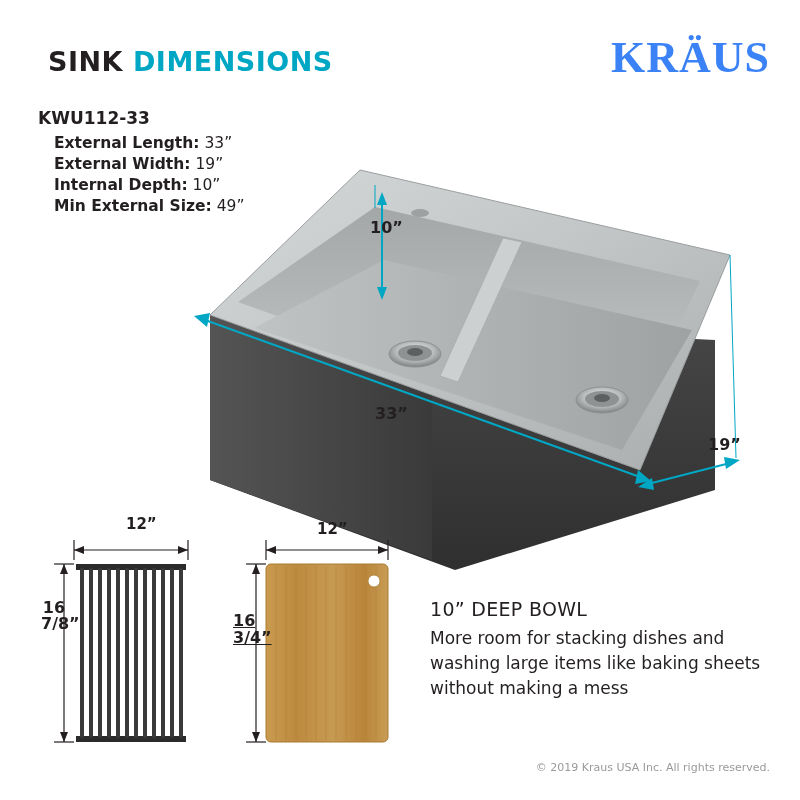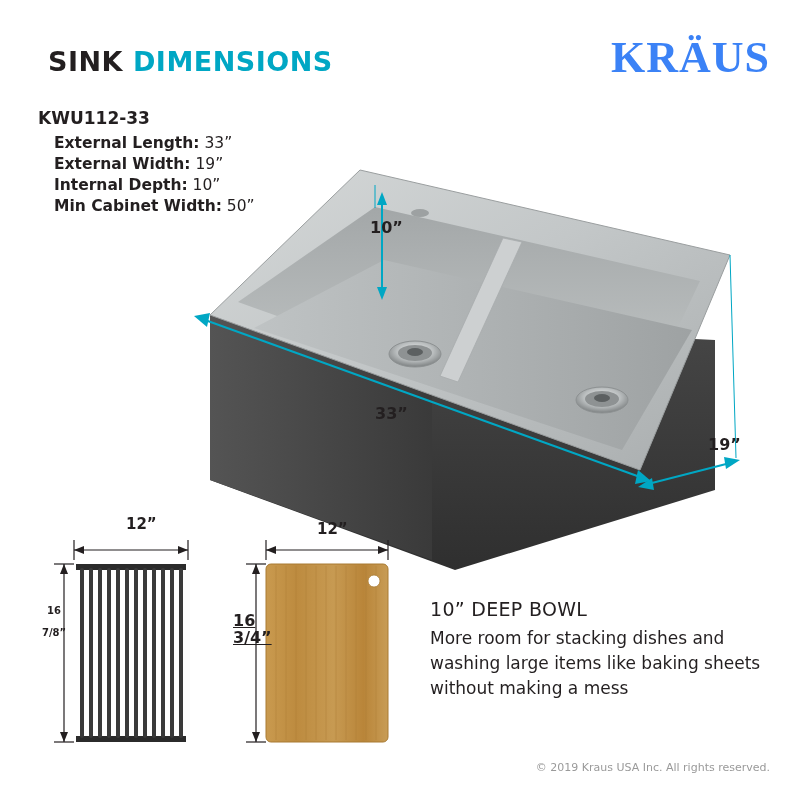--- a/index.html
+++ b/index.html
@@ -88,22 +88,22 @@
     top: 515px;
     font-weight: bold;
     font-size: 15px;
   }
   #rack-label-side {
     position: absolute;
     left: 41px;
     top: 600px;
     width: 26px;
     font-weight: bold;
-    font-size: 10px;
-    line-height: 22px;
+    font-size: 16px;
+    line-height: 16px;
     text-align: center;
   }
   #board-label-top {
     position: absolute;
     left: 317px;
     top: 520px;
     font-weight: bold;
     font-size: 15px;
   }
   #board-label-side {
@@ -162,21 +162,21 @@
   <div class="spec-row">
     <span class="spec-label">External Length:</span><span class="spec-value"> 33”</span>
   </div>
   <div class="spec-row">
     <span class="spec-label">External Width:</span><span class="spec-value"> 19”</span>
   </div>
   <div class="spec-row">
     <span class="spec-label">Internal Depth:</span><span class="spec-value"> 10”</span>
   </div>
   <div class="spec-row">
-    <span class="spec-label">Min Cabinet Width:</span><span class="spec-value"> 50”</span>
+    <span class="spec-label">Min External Size:</span><span class="spec-value"> 49”</span>
   </div>
 </div>
 
 <div id="sink-art">
   <svg width="620" height="420" viewBox="0 0 620 420">
     <defs>
       <linearGradient id="gradDeck" x1="0" y1="0" x2="1" y2="1">
         <stop offset="0%" stop-color="#d5d8d8"></stop>
         <stop offset="45%" stop-color="#c3c7c8"></stop>
         <stop offset="100%" stop-color="#a9adae"></stop>

